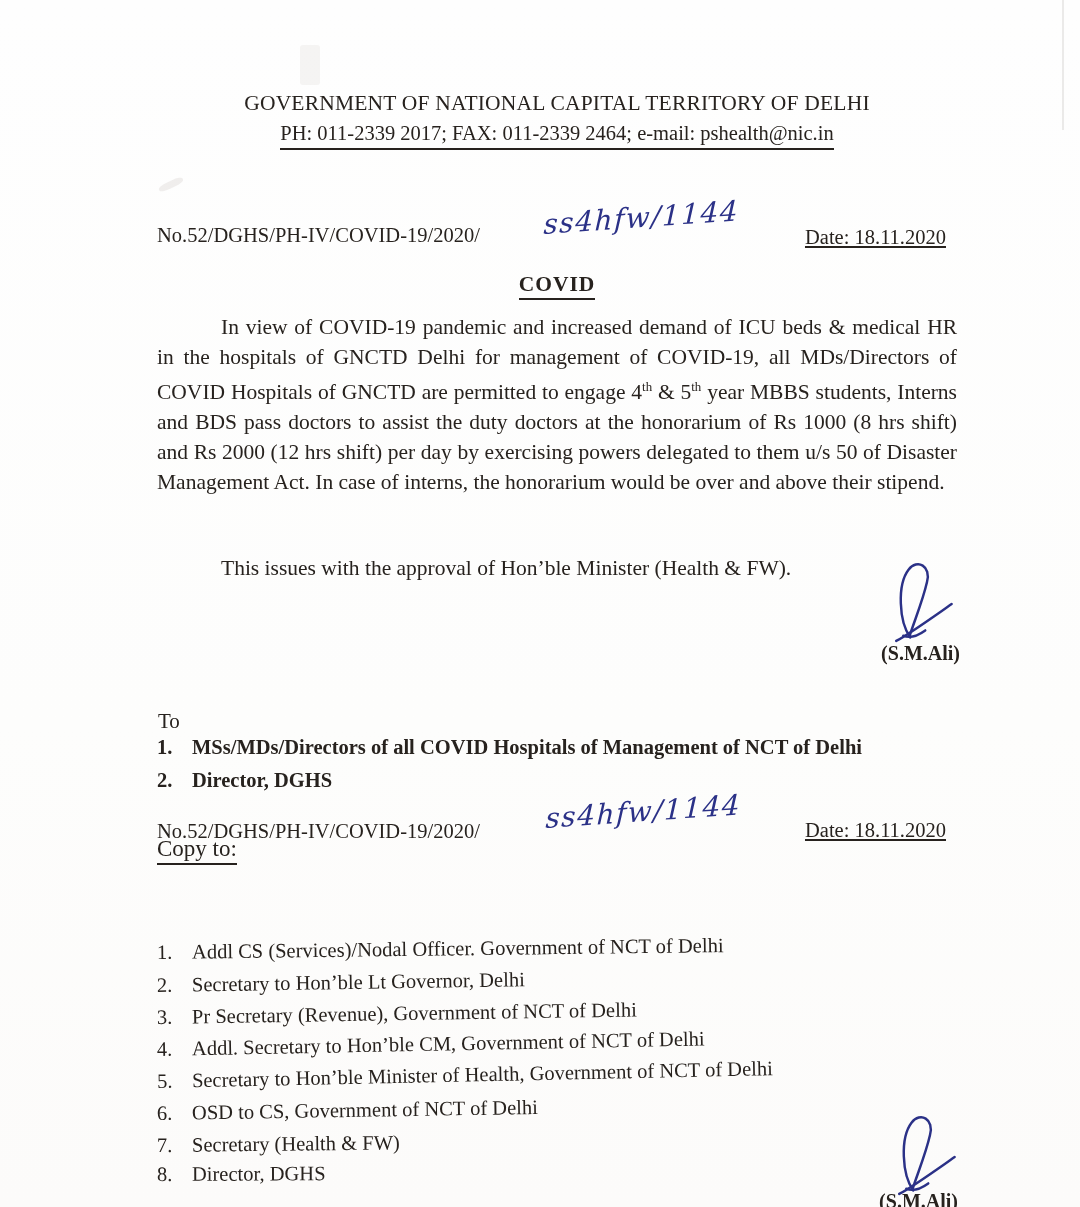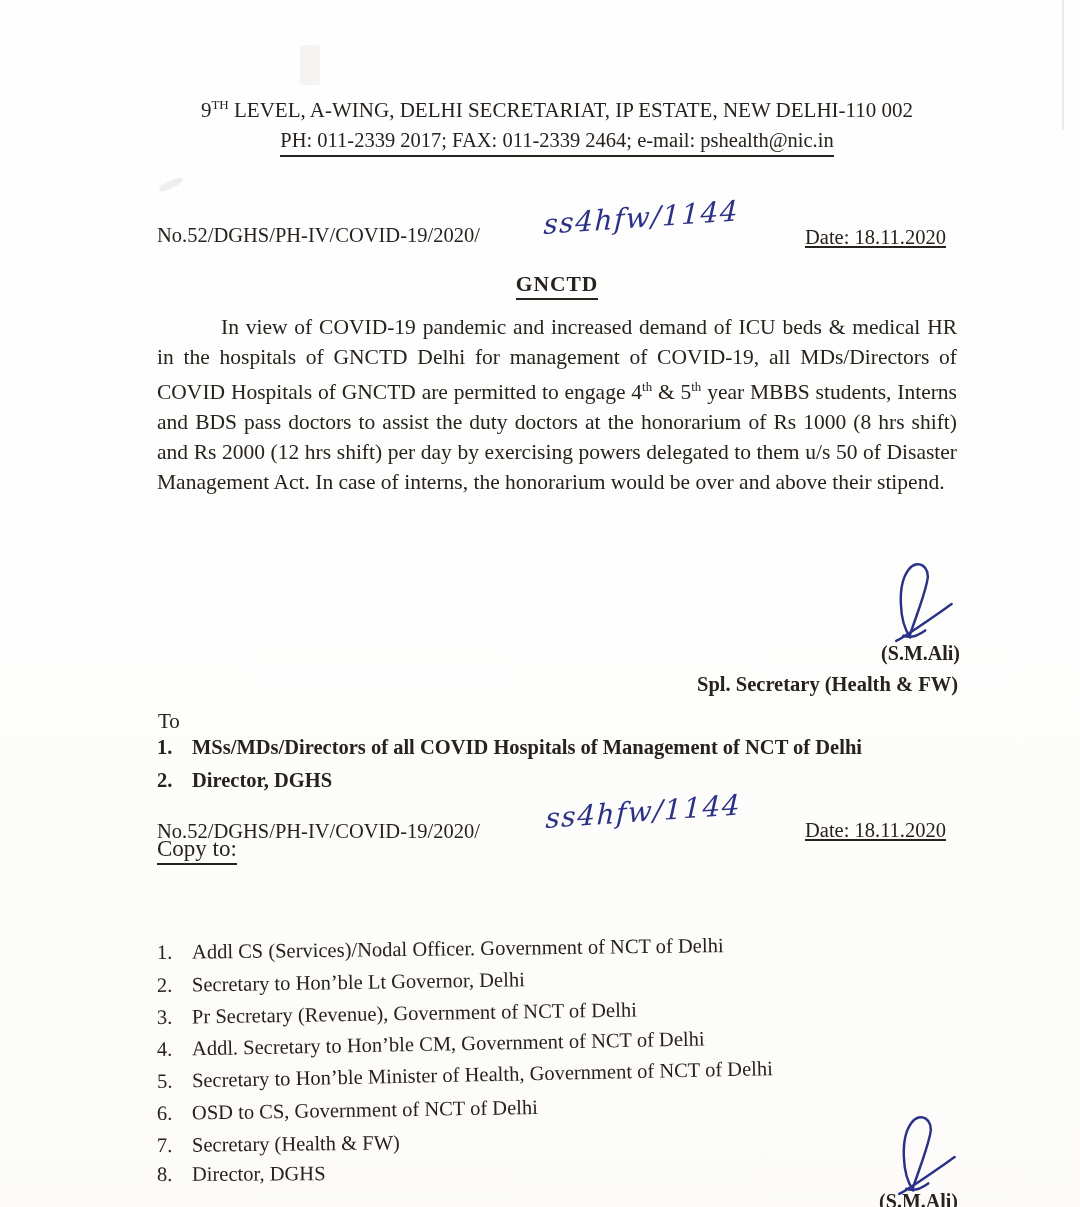--- a/index.html
+++ b/index.html
@@ -118,46 +118,46 @@
 </head>
 <body>
 
 <div class="page">
 
   <div class="abs artifact smudge1"></div>
   <div class="abs artifact smudge2"></div>
   <div class="abs artifact edge-line"></div>
 
   <div class="abs header-block">
-    <div class="hdr-line3"><span>9</span><sup>TH</sup><span> LEVEL, A-WING, DELHI SECRETARIAT, IP ESTATE, NEW DELHI-110 002</span></div>
+    <div class="hdr-line1">GOVERNMENT OF NATIONAL CAPITAL TERRITORY OF DELHI</div>
     <div class="hdr-contact">PH: 011-2339 2017; FAX: 011-2339 2464; e-mail: pshealth@nic.in</div>
   </div>
 
   <div class="abs ref-number" style="left:157px; top:224px;">No.52/DGHS/PH-IV/COVID-19/2020/</div>
   <div class="abs handwriting" style="left:543px; top:208px;">ss4hfw/1144</div>
   <div class="abs ref-date" style="right:134px; top:226px;">Date: 18.11.2020</div>
 
   <div class="abs order-wrap">
-    <span class="order-title">GNCTD</span>
+    <span class="order-title">COVID</span>
   </div>
 
   <p class="abs para"><span>In view of COVID-19 pandemic and increased demand of ICU beds &amp; medical HR in the hospitals of GNCTD Delhi for management of COVID-19, all MDs/Directors of COVID Hospitals of GNCTD are permitted to engage 4</span><sup>th</sup><span> &amp; 5</span><sup>th</sup><span> year MBBS students, Interns and BDS pass doctors to assist the duty doctors at the honorarium of Rs 1000 (8 hrs shift) and Rs 2000 (12 hrs shift) per day by exercising powers delegated to them u/s 50 of Disaster Management Act. In case of interns, the honorarium would be over and above their stipend.</span></p>
 
+  <p class="abs approval">This issues with the approval of Hon’ble Minister (Health &amp; FW).</p>
 
   <div class="abs sig1">
     <svg class="sig-svg" viewBox="0 0 80 100">
       <g fill="none" stroke="#2b3187" stroke-width="2.8" stroke-linecap="round">
         <path d="M 21 88 C 8 70, 6 28, 19 11 C 29 -2, 45 7, 40 25 C 35 47, 26 68, 20 87"></path>
         <path d="M 5 92 C 20 84, 45 66, 68 50"></path>
         <path d="M 13 86 C 22 90, 31 85, 38 80"></path>
       </g>
     </svg>
   </div>
   <div class="abs sig-name">(S.M.Ali)</div>
-  <div class="abs sig-title">Spl. Secretary (Health &amp; FW)</div>
 
   <div class="abs to-label">To</div>
   <div class="abs to-item" style="top:736px;">
     <span class="num">1.</span>
     <span>MSs/MDs/Directors of all COVID Hospitals of Management of NCT of Delhi</span>
   </div>
   <div class="abs to-item" style="top:769px;">
     <span class="num">2.</span>
     <span>Director, DGHS</span>
   </div>

